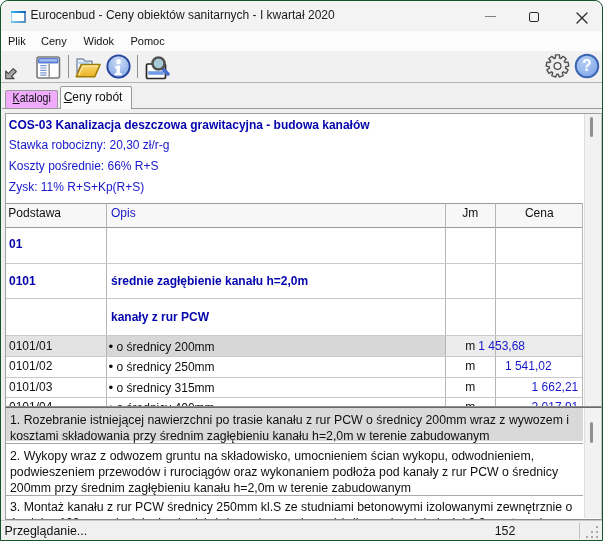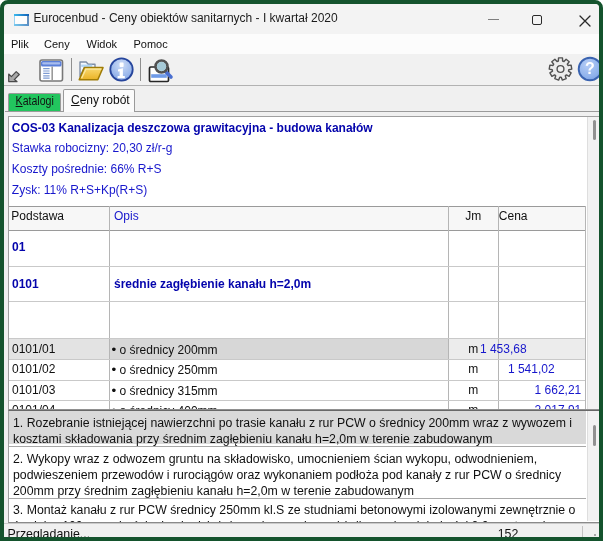--- a/index.html
+++ b/index.html
@@ -1,34 +1,34 @@
 <!DOCTYPE html>
 <html><head>
 <meta charset="utf-8">
 <style>
 *{margin:0;padding:0;box-sizing:border-box}
 html,body{width:604px;height:541px;background:#fff;font-family:"Liberation Sans",sans-serif;overflow:hidden}
 .abs{position:absolute}
-#win{position:absolute;left:0;top:0;width:603px;height:541px;background:#f0f0f0;border:4px solid #14532d;border-radius:8px 8px 0 0;overflow:hidden}
+#win{position:absolute;left:0;top:0;width:603px;height:541px;background:#f0f0f0;border:1px solid #14532d;border-radius:8px 8px 0 0;overflow:hidden}
 #titlebar{left:0;top:0;width:601px;height:29.5px;background:#f3f3f3;border-radius:8px 8px 0 0}
 #title{left:29.5px;top:7.2px;font-size:12px;color:#1b1b1b;white-space:nowrap}
 #wicon{left:10px;top:10px;width:14.5px;height:11.6px;background:#fdfdfd}
 #wicon .t{position:absolute;left:0;top:0;width:14.5px;height:2.4px;background:linear-gradient(90deg,#3ab9ee,#0f5fb6)}
 #wicon .l{position:absolute;left:0;top:2.4px;width:1.1px;height:9.2px;background:#9ad2f2}
 #wicon .r{position:absolute;right:0;top:2.4px;width:1.1px;height:9.2px;background:#6390be}
 #wicon .b{position:absolute;left:0;bottom:0;width:14.5px;height:1.5px;background:linear-gradient(90deg,#74c8ee,#558cc4)}
 #btnmin{left:484px;top:15px;width:11px;height:1.2px;background:#7f7f7f}
 #btnmax{left:528px;top:10.8px;width:10px;height:10px;border:1.3px solid #2a2a2a;border-radius:2px}
 #menubar{left:0;top:29.5px;width:601px;height:20.1px;background:#fcfcfc}
 .menuitem{position:absolute;top:33.6px;font-size:11px;color:#111;white-space:nowrap}
 #toolbar{left:0;top:49.6px;width:601px;height:32px;background:#f1f1f1;border-bottom:1px solid #b2b2b2}
 .tsep{position:absolute;width:1px;background:#8f8f8f}
 #pageline{left:1px;top:107.3px;width:600px;height:1px;background:#9a9a9a}
-#tab1{left:4px;top:88.6px;width:53.3px;height:18.7px;background:#22c55e;border:1px solid #9a9a9a;border-bottom:none;border-radius:2px 2px 0 0;font-size:12px;color:#111;text-align:center;line-height:12px;padding-top:1px}
-#tab2{left:58.7px;top:84.6px;width:72.3px;height:23.7px;background:#fbfbfb;border:1px solid #9a9a9a;border-bottom:none;border-radius:2px 2px 0 0;font-size:12px;color:#111;text-align:center;line-height:12px;padding-top:4px;padding-left:3px}
+#tab1{left:4px;top:88.6px;width:53.3px;height:18.7px;background:#f0abfc;border:1px solid #9a9a9a;border-bottom:none;border-radius:2px 2px 0 0;font-size:12px;color:#111;text-align:center;line-height:12px;padding-top:1px}
+#tab2{left:58.7px;top:84.6px;width:72.3px;height:23.7px;background:#fbfbfb;border:1px solid #9a9a9a;border-bottom:none;border-radius:2px 2px 0 0;font-size:12px;color:#111;line-height:12px;padding-top:4px;padding-left:3px}
 #cbox{left:4.3px;top:112px;width:597px;height:294.2px;background:#fff;border:1px solid #a0a0a0;border-right-color:#c4c4c4;border-bottom-color:#909090;overflow:hidden}
 #bbox{left:4.3px;top:406.2px;width:597px;height:112.4px;background:#fff;border:1px solid #a0a0a0;border-top:1.4px solid #686868;border-right-color:#c4c4c4;border-bottom:1.3px solid #8a8a8a;overflow:hidden}
 .nav{color:#0404ac;font-weight:bold}
 .blu{color:#1717cc}
 .info{position:absolute;font-size:12px;white-space:nowrap}
 .cell{position:absolute;font-size:12px;color:#101010;white-space:nowrap}
 .cell.nav{color:#0404ac}
 .cell.blu{color:#1717cc}
 .thumb{position:absolute;width:3px;background:#919191;border-radius:1.5px}
 .para{position:absolute;left:0;width:574px;font-size:12.3px;color:#101010;line-height:16px;padding-left:3.7px}
@@ -140,28 +140,29 @@
   <div class="abs" style="left:575.8px;top:89px;width:1.2px;height:204px;background:#b5b5b5"></div>
   <div class="abs" style="left:0;top:149.2px;width:576px;height:1px;background:#c9c9c9"></div>
   <div class="abs" style="left:0;top:184.2px;width:576px;height:1px;background:#c9c9c9"></div>
   <div class="abs" style="left:0;top:220.8px;width:576px;height:1px;background:#c9c9c9"></div>
   <div class="abs" style="left:0;top:241.9px;width:576px;height:1px;background:#c9c9c9"></div>
   <div class="abs" style="left:0;top:262.5px;width:576px;height:1px;background:#c9c9c9"></div>
   <div class="abs" style="left:0;top:283.1px;width:576px;height:1px;background:#c9c9c9"></div>
   <div class="cell" style="left:2px;top:92.3px">Podstawa</div>
   <div class="cell" style="left:104.7px;top:92.3px;color:#1717cc">Opis</div>
   <div class="cell" style="left:439px;top:92.3px;width:50px;text-align:center">Jm</div>
-  <div class="cell" style="left:489.5px;top:92.3px;width:87px;">Cena</div>
+  <div class="cell" style="left:489.5px;top:92.3px;width:87px;text-align:center">Cena</div>
   <div class="cell nav" style="left:2.7px;top:123.1px">01</div>
   <div class="cell nav" style="left:2.7px;top:159.9px">0101</div>
   <div class="cell nav" style="left:104.7px;top:159.9px">średnie zagłębienie kanału h=2,0m</div>
+  <div class="cell nav" style="left:104.7px;top:196.2px">kanały z rur PCW</div>
   <div class="cell" style="left:2.7px;top:224.6px">0101/01</div>
   <div class="cell" style="left:102.2px;top:224.6px"><span style="font-size:13.5px">•</span> o średnicy 200mm</div>
   <div class="cell" style="left:439px;top:224.6px;width:50px;text-align:center">m</div>
-  <div class="cell blu" style="left:444px;top:224.6px;width:100px;text-align:center">1 453,68</div>
+  <div class="cell blu" style="left:472px;top:224.6px;width:100px;text-align:left">1 453,68</div>
   <div class="cell" style="left:2.7px;top:245.2px">0101/02</div>
   <div class="cell" style="left:102.2px;top:245.2px"><span style="font-size:13.5px">•</span> o średnicy 250mm</div>
   <div class="cell" style="left:439px;top:245.2px;width:50px;text-align:center">m</div>
   <div class="cell blu" style="left:472px;top:245.2px;width:100px;text-align:center">1 541,02</div>
   <div class="cell" style="left:2.7px;top:265.8px">0101/03</div>
   <div class="cell" style="left:102.2px;top:265.8px"><span style="font-size:13.5px">•</span> o średnicy 315mm</div>
   <div class="cell" style="left:439px;top:265.8px;width:50px;text-align:center">m</div>
   <div class="cell blu" style="left:472px;top:265.8px;width:100px;text-align:right">1 662,21</div>
   <div class="cell" style="left:2.7px;top:286.4px">0101/04</div>
   <div class="cell" style="left:102.2px;top:286.4px"><span style="font-size:13.5px">•</span> o średnicy 400mm</div>

